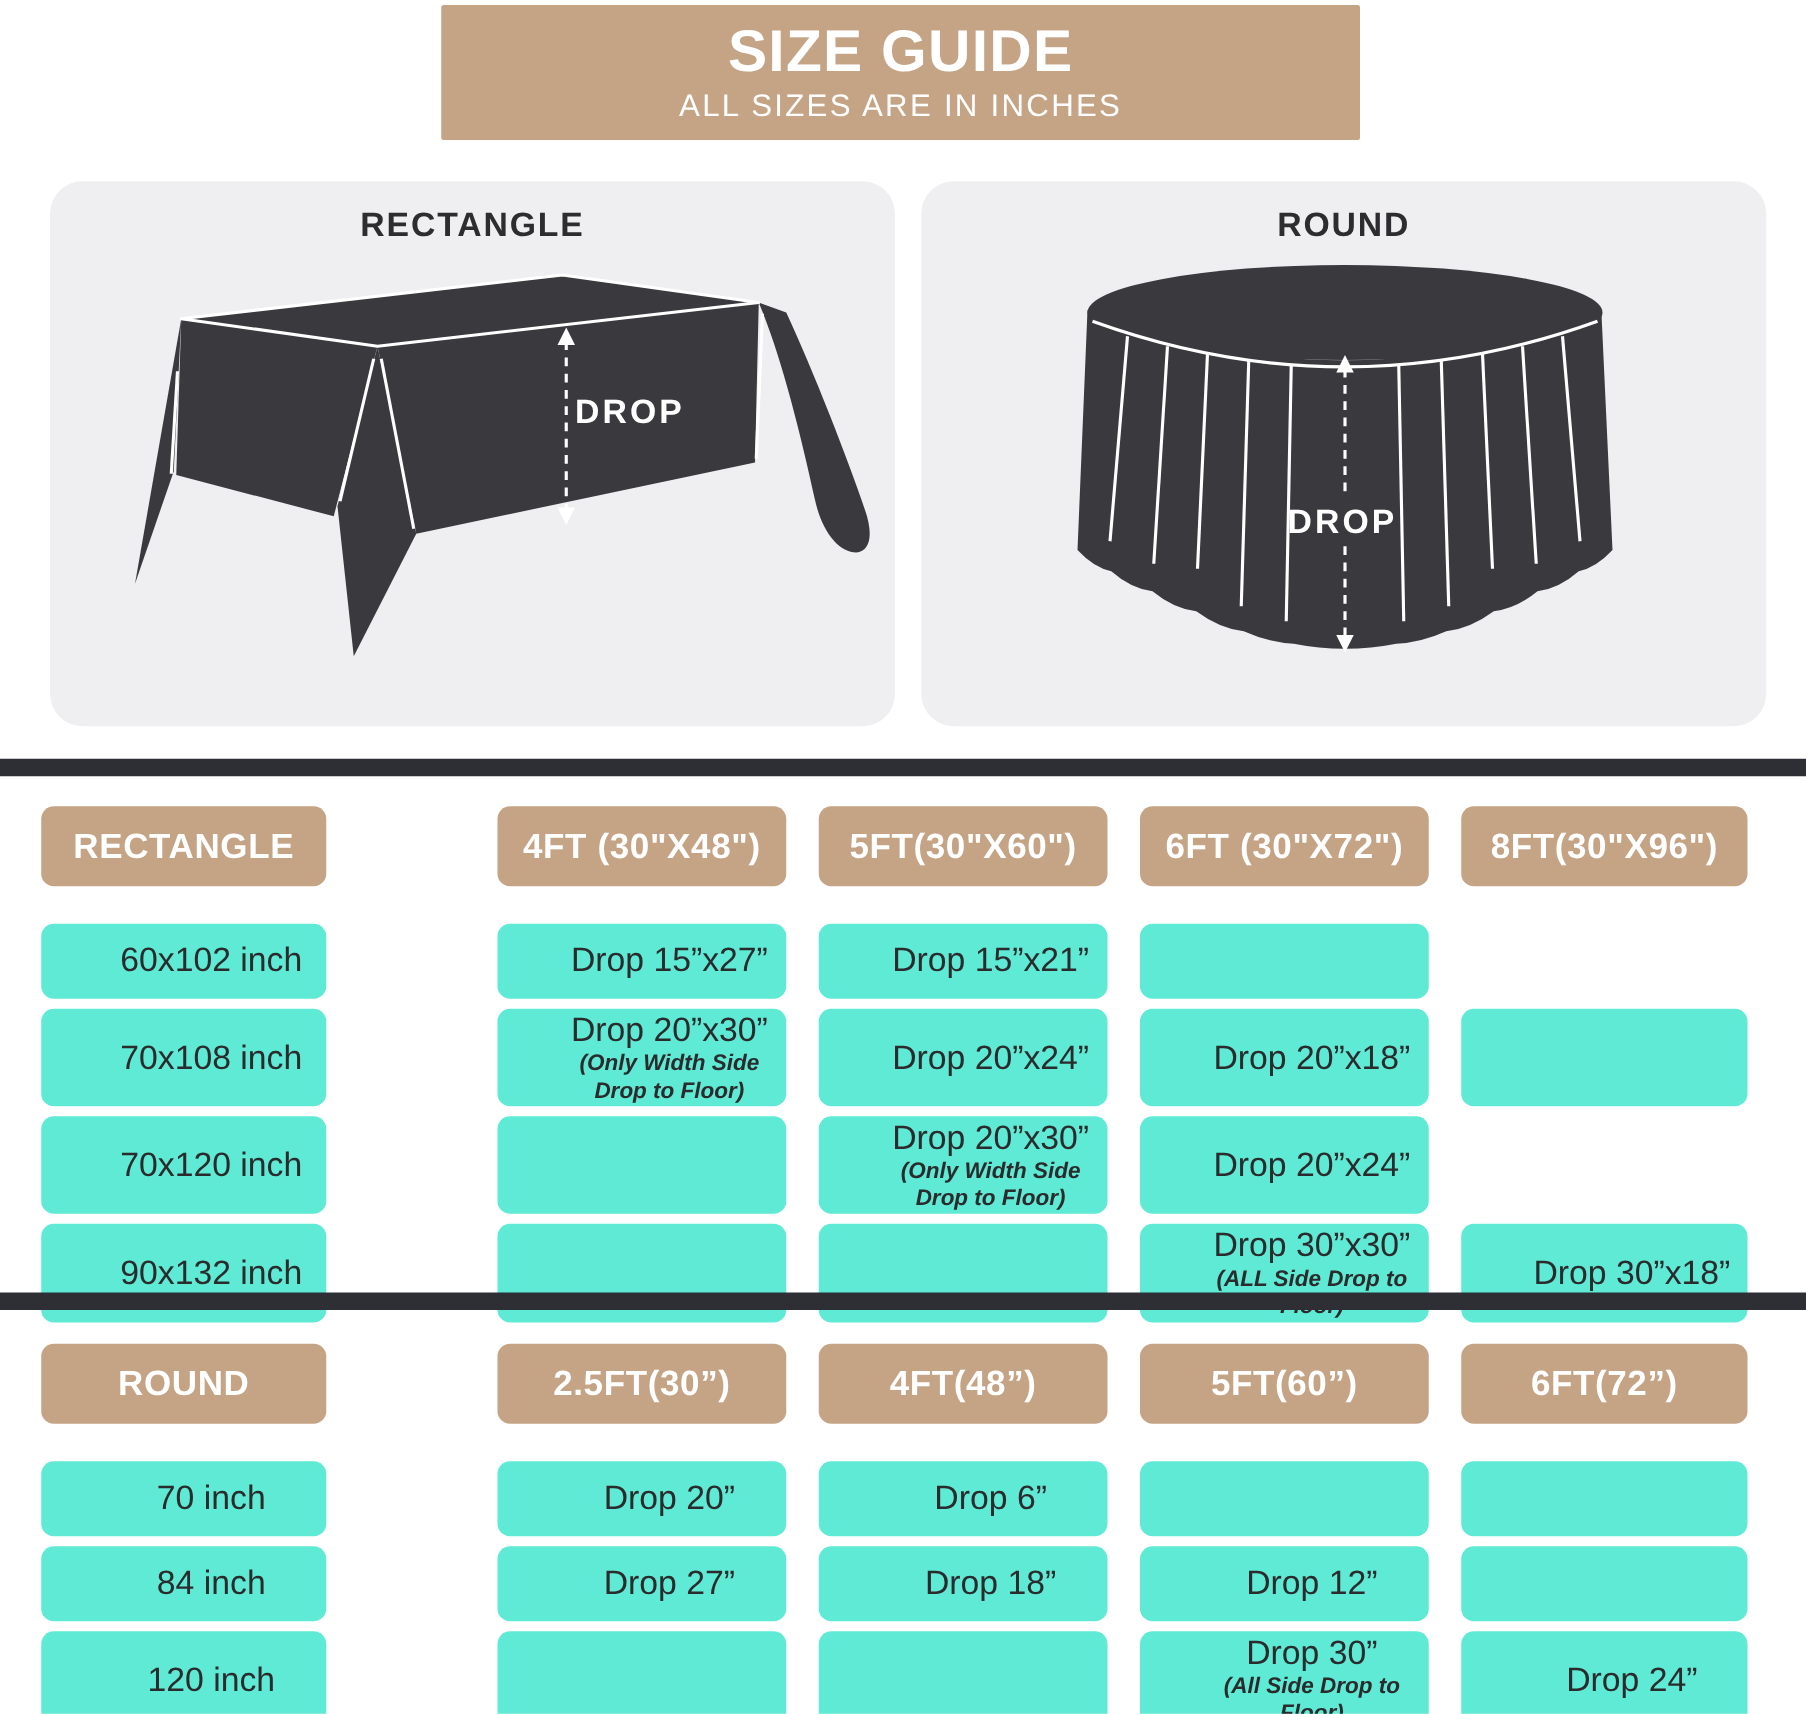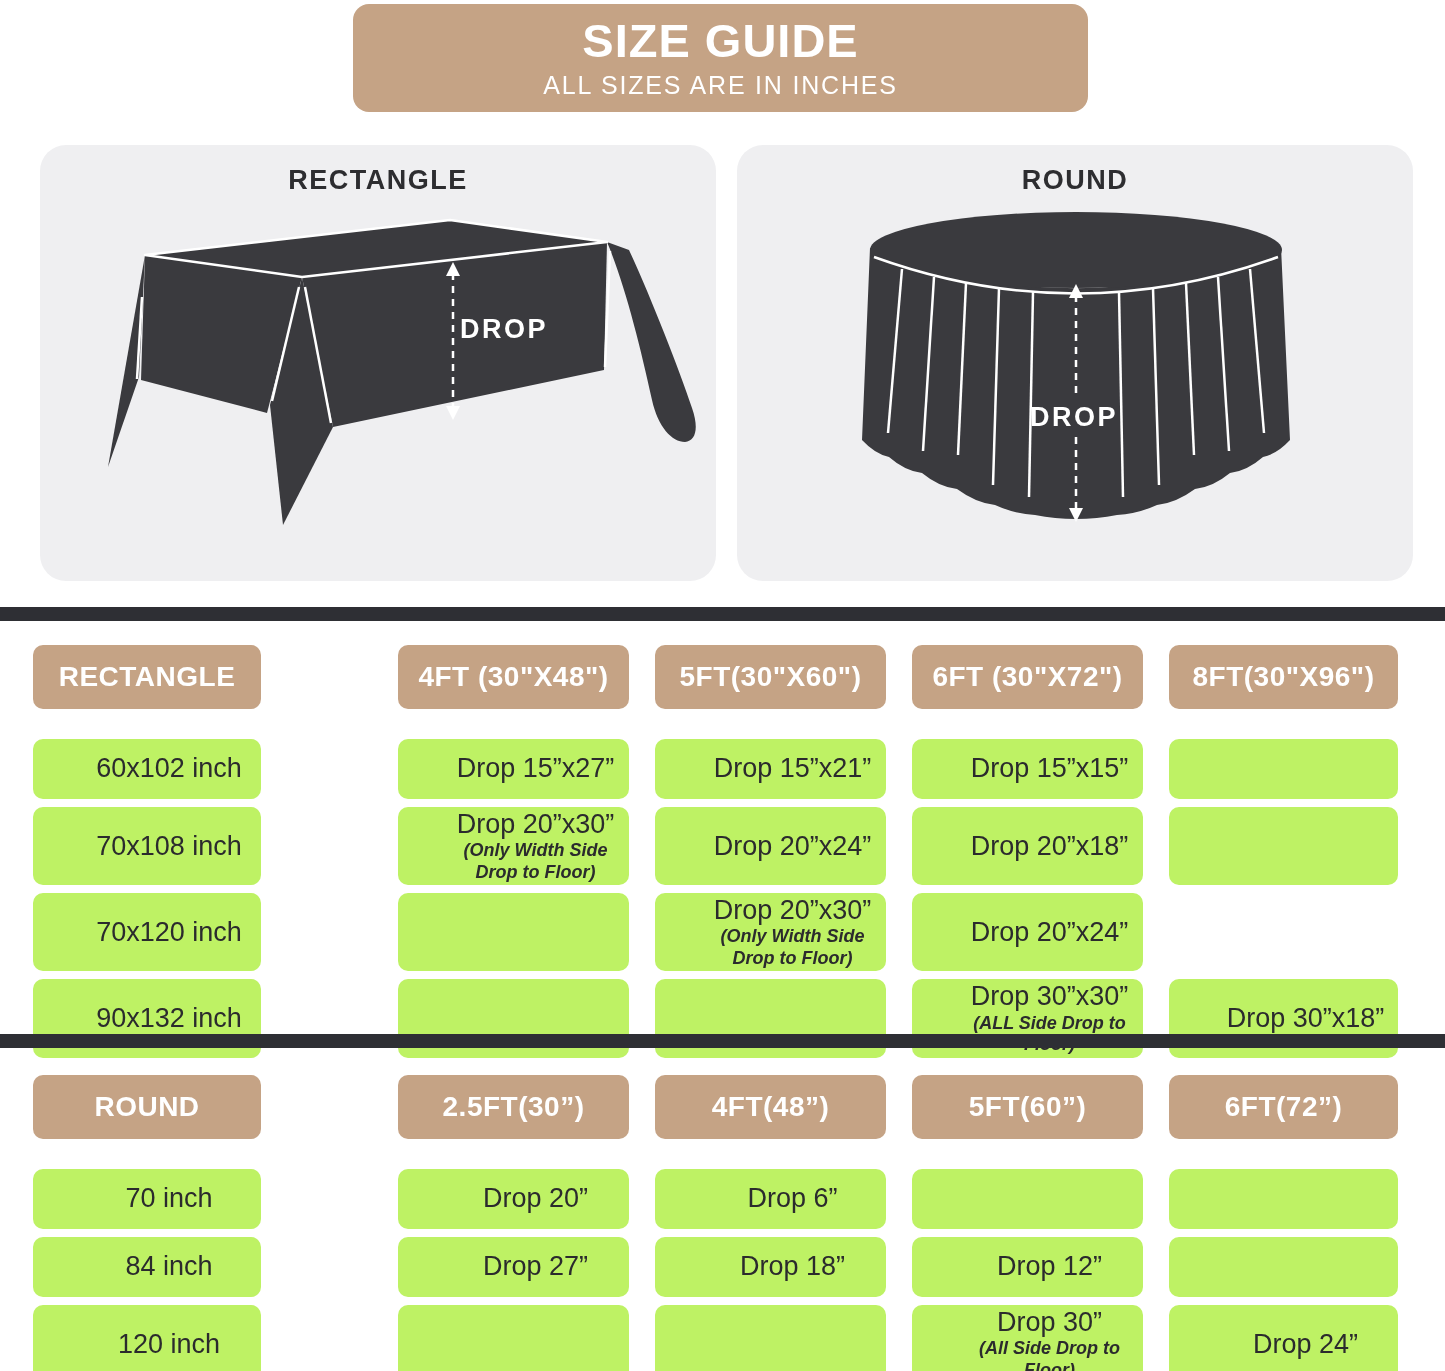--- a/index.html
+++ b/index.html
@@ -3,21 +3,21 @@
 <meta charset="utf-8">
 <style>
   html,body{margin:0;padding:0;background:#ffffff;}
   body{
     width:1445px;height:1371px;position:relative;overflow:hidden;
     font-family:"Liberation Sans","DejaVu Sans",sans-serif;color:#2c2c2e;
   }
   
   .banner{
     position:absolute;left:353px;top:4px;width:735px;height:108px;
-    background:#c5a385;border-radius:16px;color:#fff;text-align:center;
+    background:#c5a385;border-radius:2px;color:#fff;text-align:center;
     display:flex;flex-direction:column;align-items:center;justify-content:center;
   }
   .banner-title{font-size:47px;font-weight:800;letter-spacing:1px;line-height:1.05;}
   .banner-subtitle{font-size:25px;font-weight:400;letter-spacing:1.8px;margin-top:5px;}
   
   .panel{
     position:absolute;top:145px;width:676px;height:436px;
     background:#efeff1;border-radius:26px;
   }
   .panel-rect{left:40px;}
@@ -42,21 +42,21 @@
   }
   .trow.thead{margin-bottom:30px;}
   .cell{
     display:flex;flex-direction:column;align-items:center;justify-content:center;
     border-radius:10px;min-height:60px;text-align:center;padding:2px 4px;box-sizing:border-box;
   }
   .thead .cell{
     background:#c5a385;color:#fff;font-size:28px;font-weight:800;
     letter-spacing:0.5px;min-height:64px;
   }
-  .cell.gray{background:#bef264;padding-left:48px;}
+  .cell.gray{background:#5eead4;padding-left:48px;}
   .cell .main{font-size:27px;line-height:1.15;color:#2b2b2d;}
   .cell .sub{font-size:18px;font-weight:700;line-height:1.2;color:#2b2b2d;font-style:italic;}
   .spacer{}
 </style>
 </head>
 <body>
 
 <header class="banner">
   <div class="banner-title">SIZE GUIDE</div>
   <div class="banner-subtitle">ALL SIZES ARE IN INCHES</div>
@@ -150,24 +150,20 @@
     <div class="spacer"></div>
     <div class="cell gray">
         <div class="main">Drop 15”x27”</div>
         <div class="sub"></div>
       </div>
     <div class="cell gray">
         <div class="main">Drop 15”x21”</div>
         <div class="sub"></div>
       </div>
     <div class="cell gray">
-        <div class="main">Drop 15”x15”</div>
-        <div class="sub"></div>
-      </div>
-    <div class="cell gray">
         <div class="main"></div>
         <div class="sub"></div>
       </div>
   </div>
 
   <div class="trow">
     <div class="cell gray">
         <div class="main">70x108 inch</div>
       </div>
     <div class="spacer"></div>

